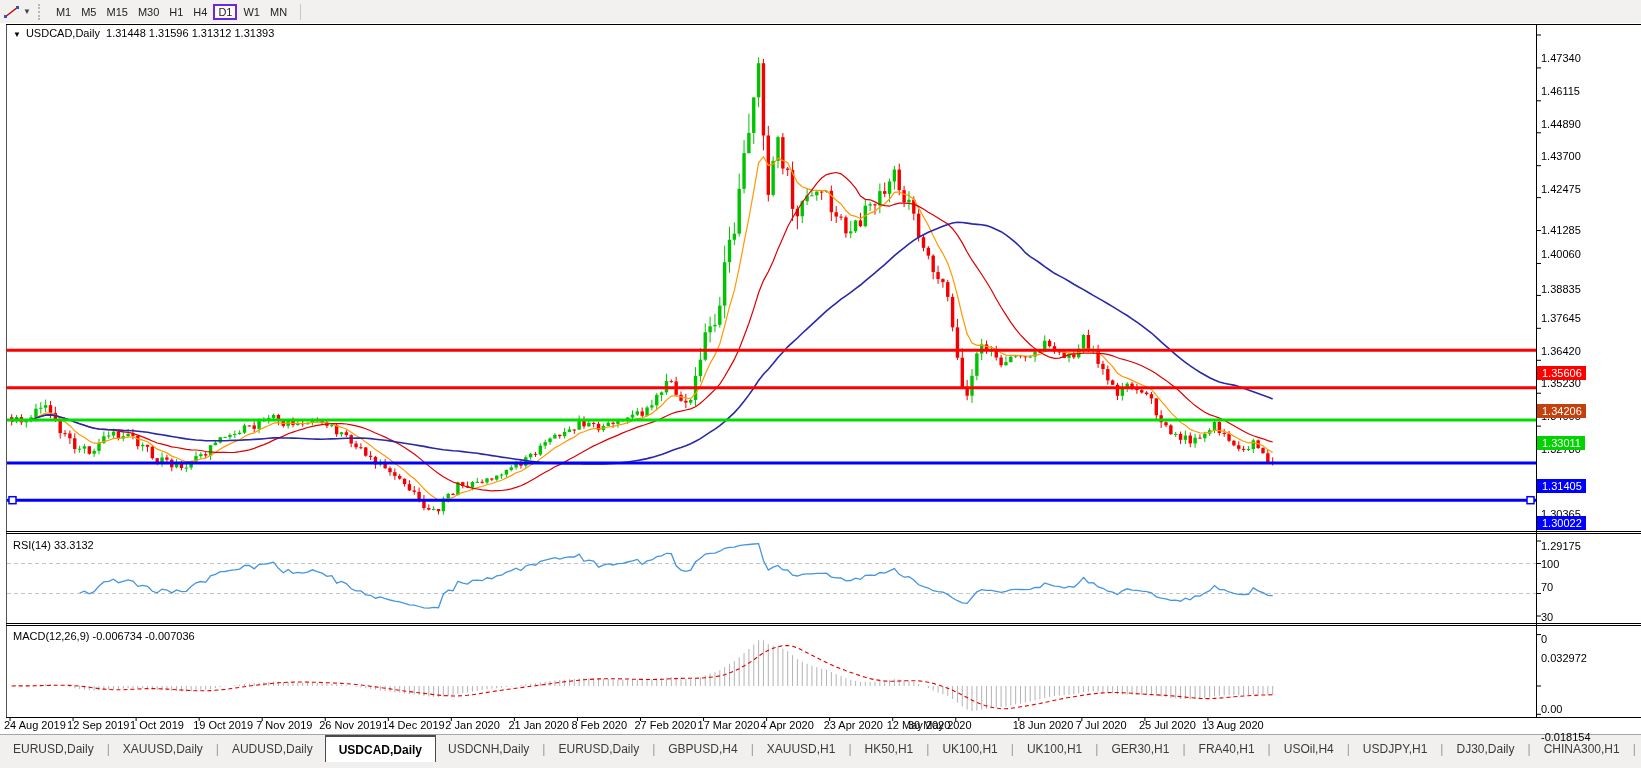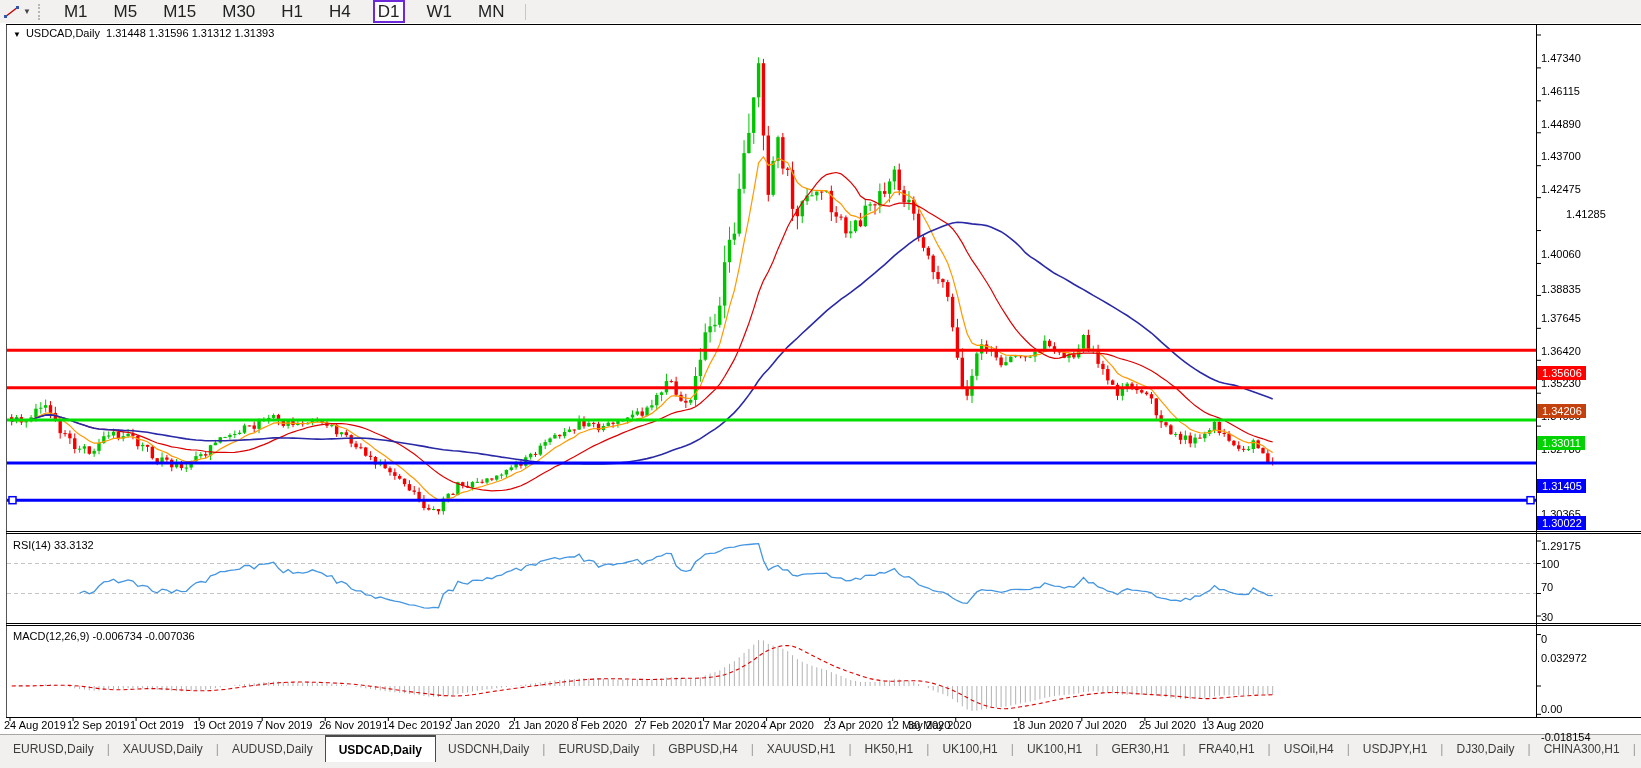--- a/index.html
+++ b/index.html
@@ -4,22 +4,22 @@
 <style>
   html,body{margin:0;padding:0;background:#ffffff;width:1641px;height:768px;overflow:hidden;
     font-family:"Liberation Sans","DejaVu Sans",sans-serif;-webkit-font-smoothing:none;}
   #root{position:relative;width:1641px;height:768px;background:#fff;}
   
   #toolbar{position:absolute;left:0;top:0;width:1641px;height:23px;background:#f2f1f0;
     border-bottom:1px solid #d8d7d5;display:flex;align-items:center;}
   .tool-icon{width:20px;height:18px;margin-left:2px;display:flex;align-items:center;justify-content:center;}
   .caret{font-size:8px;color:#444;margin:0 3px 0 1px;}
   .grip{width:5px;height:16px;border-left:2px dotted #b8b6b4;margin:0 6px 0 4px;}
-  .tfbtn{min-width:30px;height:19px;line-height:19px;text-align:center;font-size:17px;color:#222;
-    padding:0 3px;margin:0 9px;border:1px solid transparent;cursor:default;}
+  .tfbtn{min-width:30px;height:19px;line-height:19px;text-align:center;font-size:11px;color:#222;
+    padding:0 3px;margin:0 1px;border:1px solid transparent;cursor:default;}
   .tfbtn.active{background:#fbfbfb;border:2px solid #6d28d9;}
   .tb-sep{width:1px;height:16px;background:#c9c7c5;margin:0 8px;}
   
   #chart-region{position:absolute;left:0;top:23px;width:1641px;height:712px;background:#fff;}
   #chart-svg{position:absolute;left:0;top:0;}
   .panel-label{position:absolute;font-size:11px;color:#000;white-space:nowrap;z-index:5;}
   #chart-title{left:13px;top:4px;}
   #chart-title .dd{font-size:8px;margin-right:5px;}
   .axis-label{position:absolute;left:1541px;font-size:11px;color:#000;transform:translateY(-50%);white-space:nowrap;z-index:4;}
   .price-badge{position:absolute;left:1537px;height:14px;line-height:14px;padding:0 4px 0 5px;font-size:11px;
@@ -936,21 +936,21 @@
     <div class="panel-label" id="macd-label" style="left:13px;top:607px;">
       <span>MACD(12,26,9)</span>&nbsp;<span>-0.006734 -0.007036</span>
     </div>
 
     <div id="labels-layer">
         <div class="axis-label" style="top: 35px;">1.47340</div>
         <div class="axis-label" style="top: 67.906px;">1.46115</div>
         <div class="axis-label" style="top: 100.812px;">1.44890</div>
         <div class="axis-label" style="top: 132.778px;">1.43700</div>
         <div class="axis-label" style="top: 165.684px;">1.42475</div>
-        <div class="axis-label" style="top: 191px; margin-left: 25px;">1.41285</div>
+        <div class="axis-label" style="top: 207px;">1.41285</div>
         <div class="axis-label" style="top: 230.555px;">1.40060</div>
         <div class="axis-label" style="top: 266px;">1.38835</div>
         <div class="axis-label" style="top: 295.427px;">1.37645</div>
         <div class="axis-label" style="top: 328.333px;">1.36420</div>
         <div class="axis-label" style="top: 360.299px;">1.35230</div>
         <div class="axis-label" style="top: 393.205px;">1.34005</div>
         <div class="axis-label" style="top: 426.111px;">1.32780</div>
         <div class="axis-label" style="top: 490.982px;">1.30365</div>
         <div class="axis-label" style="top: 522.948px;">1.29175</div>
         <div class="price-badge" style="background: rgb(255, 0, 0); top: 350.199px;">1.35606</div>

